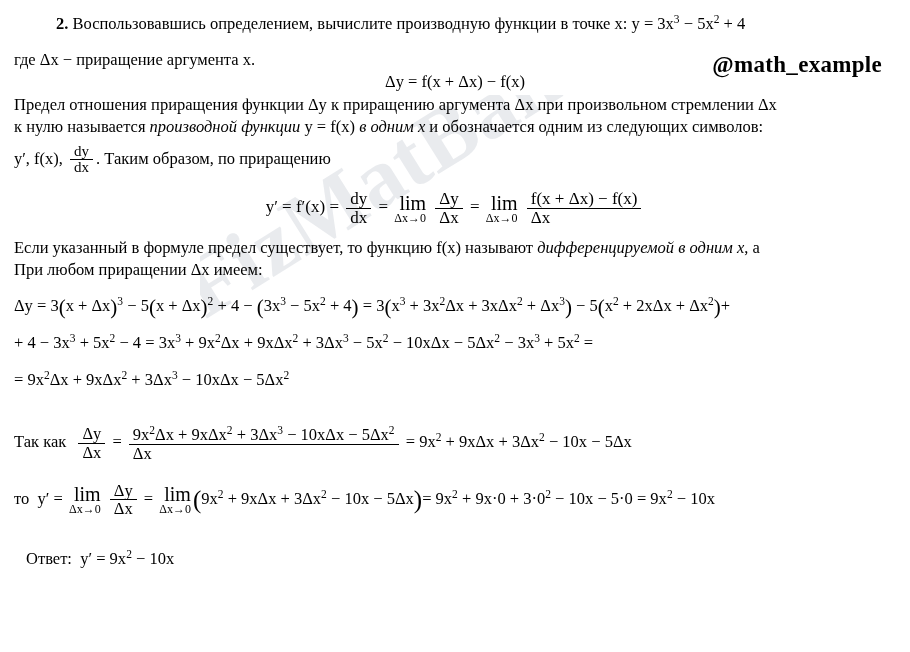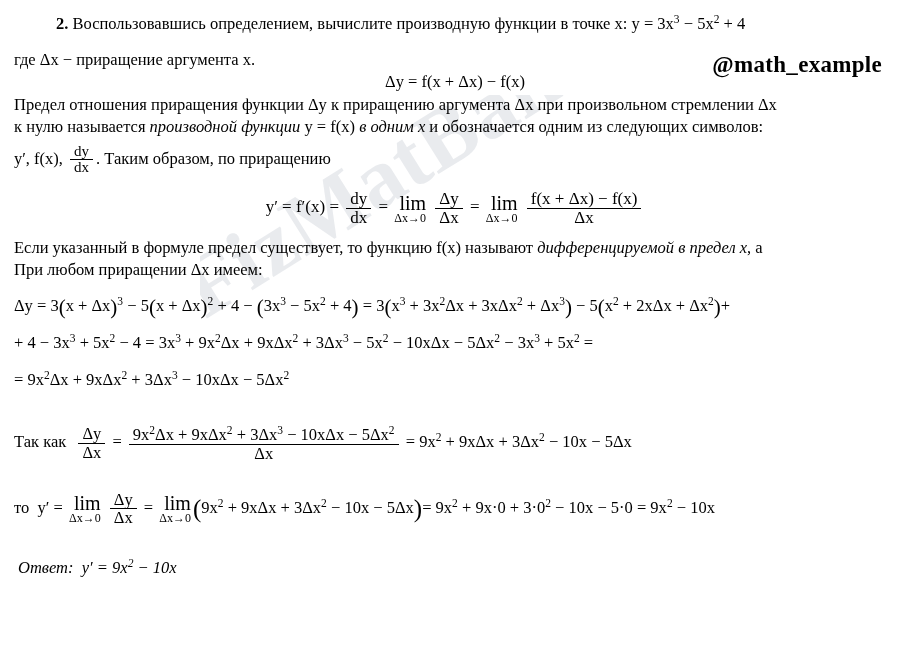--- a/index.html
+++ b/index.html
@@ -81,21 +81,21 @@
   }
   .ital { font-style: italic; }
   .sup {
     font-size: 11.5px;
     vertical-align: 0.55em;
   }
   
   .frac {
     display: inline-block;
     vertical-align: middle;
-    text-align: center;
+    text-align: left;
     line-height: 1.05;
     margin: 0 3px;
   }
   .frac .num {
     display: block;
     padding: 0 4px;
     border-bottom: 1.2px solid #000;
   }
   .frac .den {
     display: block;
@@ -130,22 +130,21 @@
   .derivation {
     margin-top: 6px;
   }
   .bigfrac-line {
     margin-top: 26px;
     font-size: 16.5px;
   }
   .answer {
     margin-top: 30px;
     font-size: 16.5px;
-    margin-left: 4px;
-    font-style: italic;
+    margin-left: 12px;
   }
   .mainformula {
     text-align: center;
     margin: 14px 0 10px 0;
     font-size: 17px;
   }
 </style>
 </head>
 <body>
 
@@ -186,21 +185,21 @@
       <span class="frac"><span class="num">dy</span><span class="den">dx</span></span>
       <span>=</span>
       <span class="lim"><span class="op">lim</span><span class="under">Δx→0</span></span>
       <span class="frac"><span class="num">Δy</span><span class="den">Δx</span></span>
       <span>=</span>
       <span class="lim"><span class="op">lim</span><span class="under">Δx→0</span></span>
       <span class="frac"><span class="num">f(x + Δx) − f(x)</span><span class="den">Δx</span></span>
     </div>
 
     <p class="t">
-      <span>Если указанный в формуле предел существует, то функцию f(x) называют </span><span class="ital">дифференцируемой в предел x</span><span>, а</span>
+      <span>Если указанный в формуле предел существует, то функцию f(x) называют </span><span class="ital">дифференцируемой в одним x</span><span>, а</span>
     </p>
 
 
     <p class="t">При любом приращении Δx имеем:</p>
 
     <div class="derivation">
 
       <div class="eqline">
         Δy = 3<span class="midparen">(</span>x + Δx<span class="midparen">)</span><span class="sup">3</span> − 5<span class="midparen">(</span>x + Δx<span class="midparen">)</span><span class="sup">2</span> + 4 − <span class="midparen">(</span>3x<span class="sup">3</span> − 5x<span class="sup">2</span> + 4<span class="midparen">)</span> = 3<span class="midparen">(</span>x<span class="sup">3</span> + 3x<span class="sup">2</span>Δx + 3xΔx<span class="sup">2</span> + Δx<span class="sup">3</span><span class="midparen">)</span> − 5<span class="midparen">(</span>x<span class="sup">2</span> + 2xΔx + Δx<span class="sup">2</span><span class="midparen">)</span>+
       </div>
@@ -216,21 +215,21 @@
     </div>
 
     <div class="bigfrac-line">
       <span>Так как</span>
       <span class="frac" style="margin-left:8px;"><span class="num">Δy</span><span class="den">Δx</span></span>
       <span>=</span>
       <span class="frac"><span class="num">9x<span class="sup">2</span>Δx + 9xΔx<span class="sup">2</span> + 3Δx<span class="sup">3</span> − 10xΔx − 5Δx<span class="sup">2</span></span><span class="den">Δx</span></span>
       <span>= 9x<span class="sup">2</span> + 9xΔx + 3Δx<span class="sup">2</span> − 10x − 5Δx</span>
     </div>
 
-    <div class="bigfrac-line" style="margin-top:29px;">
+    <div class="bigfrac-line" style="margin-top:20px;">
       <span>то</span>
       <span>&nbsp;y′ =</span>
       <span class="lim"><span class="op">lim</span><span class="under">Δx→0</span></span>
       <span class="frac"><span class="num">Δy</span><span class="den">Δx</span></span>
       <span>=</span>
       <span class="lim"><span class="op">lim</span><span class="under">Δx→0</span></span><span class="bigparen">(</span><span>9x<span class="sup">2</span> + 9xΔx + 3Δx<span class="sup">2</span> − 10x − 5Δx</span><span class="bigparen">)</span><span>= 9x<span class="sup">2</span> + 9x·0 + 3·0<span class="sup">2</span> − 10x − 5·0 = 9x<span class="sup">2</span> − 10x</span>
     </div>
 
     <div class="answer">
       <span>Ответ:</span>

